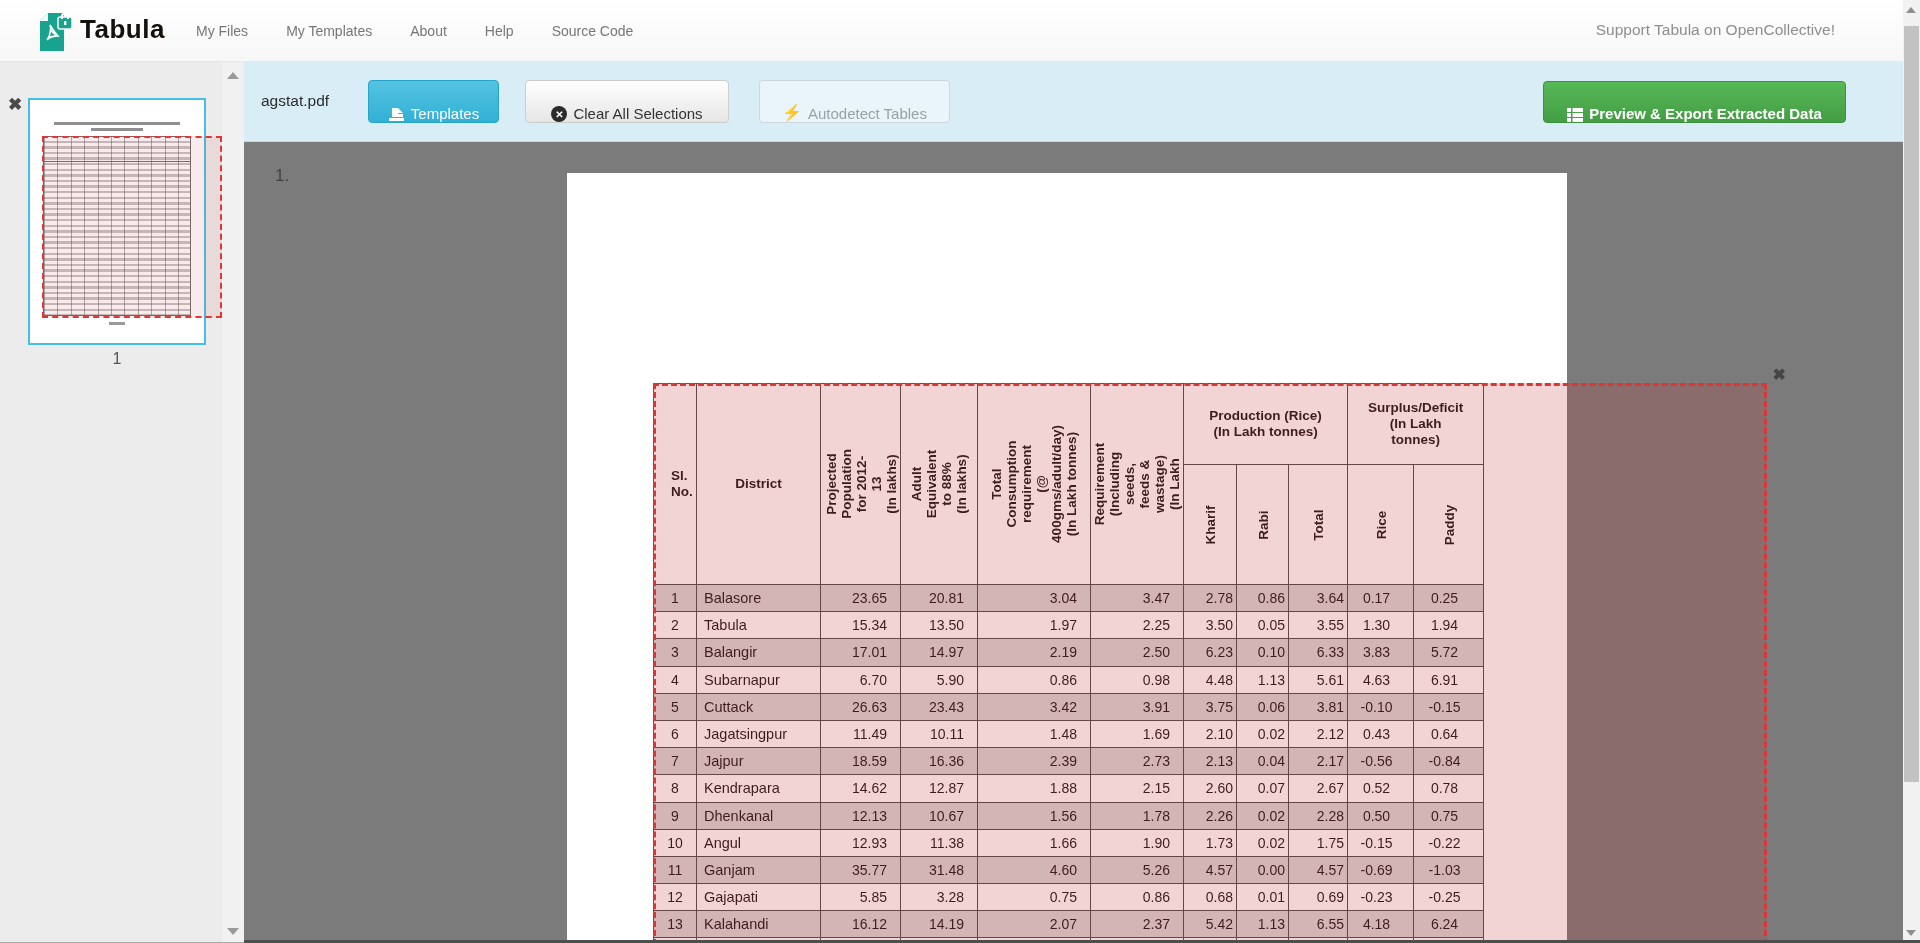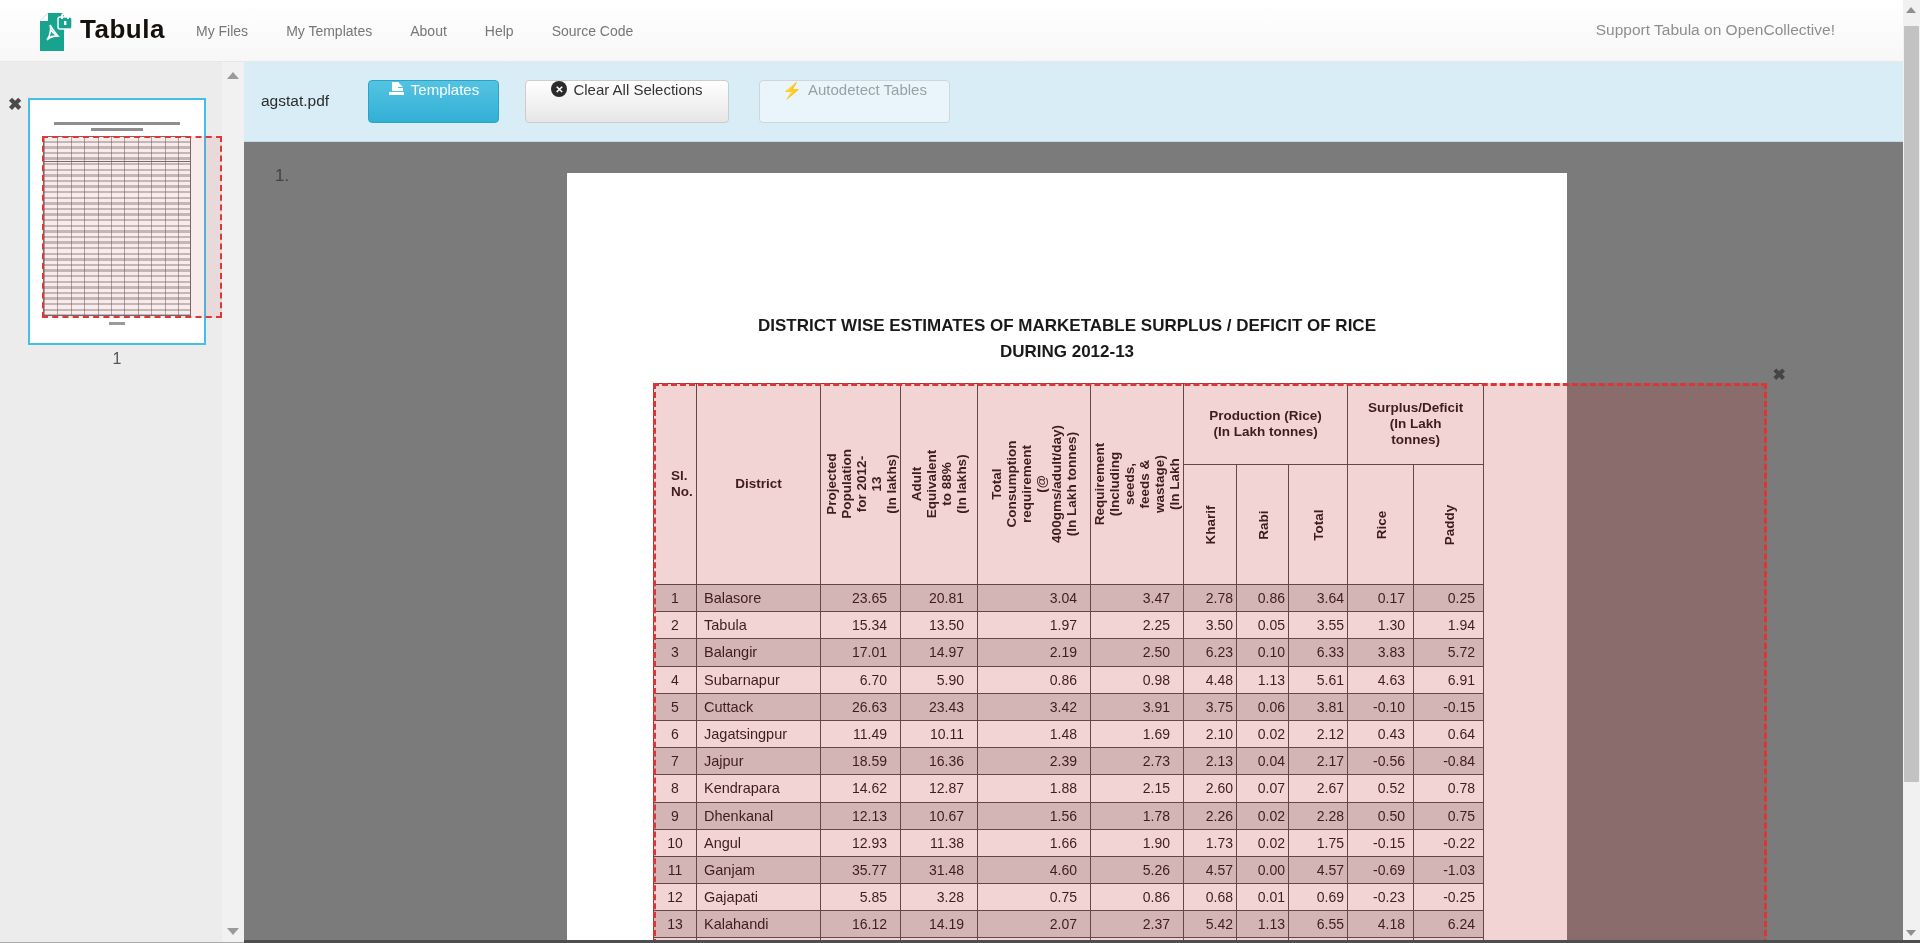--- a/index.html
+++ b/index.html
@@ -14,21 +14,21 @@
   .brand { position:absolute; left:80px; top:14px; font-size:26px; font-weight:bold; color:#14100c; letter-spacing:0.5px; }
   .nav-items { position:absolute; left:196px; top:0; height:62px; display:flex; align-items:center; gap:38px; }
   .nav-items a { font-size:14px; color:#777; text-decoration:none; cursor:pointer; }
   .support { position:absolute; right:85px; top:21px; font-size:15.5px; color:#8e8e8e; cursor:pointer; }
 
   
   .toolbar { position:absolute; left:244px; top:62px; width:1676px; height:80px;
              background:#d9edf7; border-bottom:1px solid #c2dcea; z-index:2; }
   .filename { position:absolute; left:17px; top:30px; font-size:15.5px; color:#2d2d2d; }
   .btn { position:absolute; top:18px; height:43px; border-radius:4px; display:inline-flex;
-         align-items:flex-start; justify-content:center; gap:6px; font-size:15px; cursor:pointer;
+         align-items:flex-end; justify-content:center; gap:6px; font-size:15px; cursor:pointer;
          padding:0 14px; white-space:nowrap; }
   .btn-templates { left:124px; width:131px; background:linear-gradient(#55c3e2,#31b0d5);
                    border:1px solid #28a4c9; color:#fff; }
   .btn-clear { left:281px; width:204px; background:linear-gradient(#ffffff,#e6e6e6);
                border:1px solid #cccccc; color:#333; }
   .btn-auto { left:515px; width:191px; background:rgba(255,255,255,0.45);
               border:1px solid #cdd6db; color:#96a1a8; cursor:default; }
   .btn-export { left:1299px; top:19px; width:303px; height:42px; background:linear-gradient(#57b957,#449d44);
                 border:1px solid #3e8f3e; color:#fff; font-weight:bold; font-size:15px; }
   .clear-ico { display:inline-flex; width:16px; height:16px; border-radius:50%; background:#2b2b2b;
@@ -75,21 +75,21 @@
   .pdf-tbl tbody tr:nth-child(even) { background:#ffffff; }
   .vcell { position:relative; }
   .vtext { position:absolute; left:50%; top:50%; transform:translate(-50%,-50%) rotate(-90deg);
            white-space:pre-line; text-align:center; line-height:15px; }
   .hwrap { white-space:pre-line; text-align:center; line-height:16px; }
   .slhead { text-align:left; padding-left:5px; white-space:pre-line; line-height:16px;margin-left:12px; }
   td.c0 { text-align:center; }
   td.c1 { text-align:left; padding-left:7px; font-size:14.5px; }
   td.c2,td.c3,td.c4,td.c5 { text-align:right; padding-right:13px; }
   td.c6,td.c7,td.c8 { text-align:right; padding-right:3px; }
-  td.c9,td.c10 { text-align:right; padding-right:8px; }
+  td.c9,td.c10 { text-align:center; padding-right:8px; }
 
   
   .selection { position:absolute; left:409px; top:241px; width:1114px; height:562px;
                border:3px dashed #dc3535; background:rgba(197,50,55,0.21); z-index:5; cursor:move; }
   .sel-close { position:absolute; right:-22px; top:-21px; font-size:16px; font-weight:bold;
                color:#454545; cursor:pointer; }
 
   
   .win-scroll { position:absolute; right:0; top:0; width:17px; height:943px; background:#f1f1f1; z-index:10; }
   .win-scroll .tri-up { left:3px; top:7px; border-left-width:5px; border-right-width:5px; border-bottom:6px solid #8f8f8f; }
@@ -133,20 +133,31 @@
       <span>Templates</span>
     </div>
     <div class="btn btn-clear">
       <span class="clear-ico">✕</span>
       <span>Clear All Selections</span>
     </div>
     <div class="btn btn-auto">
       <span class="flash-ico">⚡</span>
       <span>Autodetect Tables</span>
     </div>
+    <div class="btn btn-export">
+      <svg width="16" height="14" viewBox="0 0 16 14">
+        <rect x="0" y="0" width="4" height="4" fill="#fff"></rect>
+          <rect x="5.5" y="0" width="10.5" height="4" fill="#fff"></rect>
+        <rect x="0" y="5" width="4" height="4" fill="#fff"></rect>
+          <rect x="5.5" y="5" width="10.5" height="4" fill="#fff"></rect>
+        <rect x="0" y="10" width="4" height="4" fill="#fff"></rect>
+          <rect x="5.5" y="10" width="10.5" height="4" fill="#fff"></rect>
+      </svg>
+      <span>Preview &amp; Export Extracted Data</span>
+    </div>
   </div>
 
   <div class="sidebar">
     <div class="side-track">
       <div class="tri tri-up"></div>
       <div class="tri tri-dn"></div>
     </div>
     <div class="thumb-close">✖</div>
     <div class="thumb">
       <div class="mini-title" style="top:22px; width:126px;"></div>
@@ -156,24 +167,20 @@
       <div class="mini-foot"></div>
     </div>
     <div class="thumb-sel"></div>
     <div class="page-label">1</div>
   </div>
 
   <div class="main">
     <div class="page-marker">1.</div>
 
     <div class="pdf-page">
-      <div class="pdf-title">
-        <div>DISTRICT WISE ESTIMATES OF MARKETABLE SURPLUS / DEFICIT OF RICE</div>
-        <div>DURING 2012-13</div>
-      </div>
 
       <table class="pdf-tbl">
         <colgroup>
           <col style="width:43px">
             <col style="width:124px">
             <col style="width:80px">
             <col style="width:77px">
           <col style="width:113px">
             <col style="width:93px">
             <col style="width:53px">

